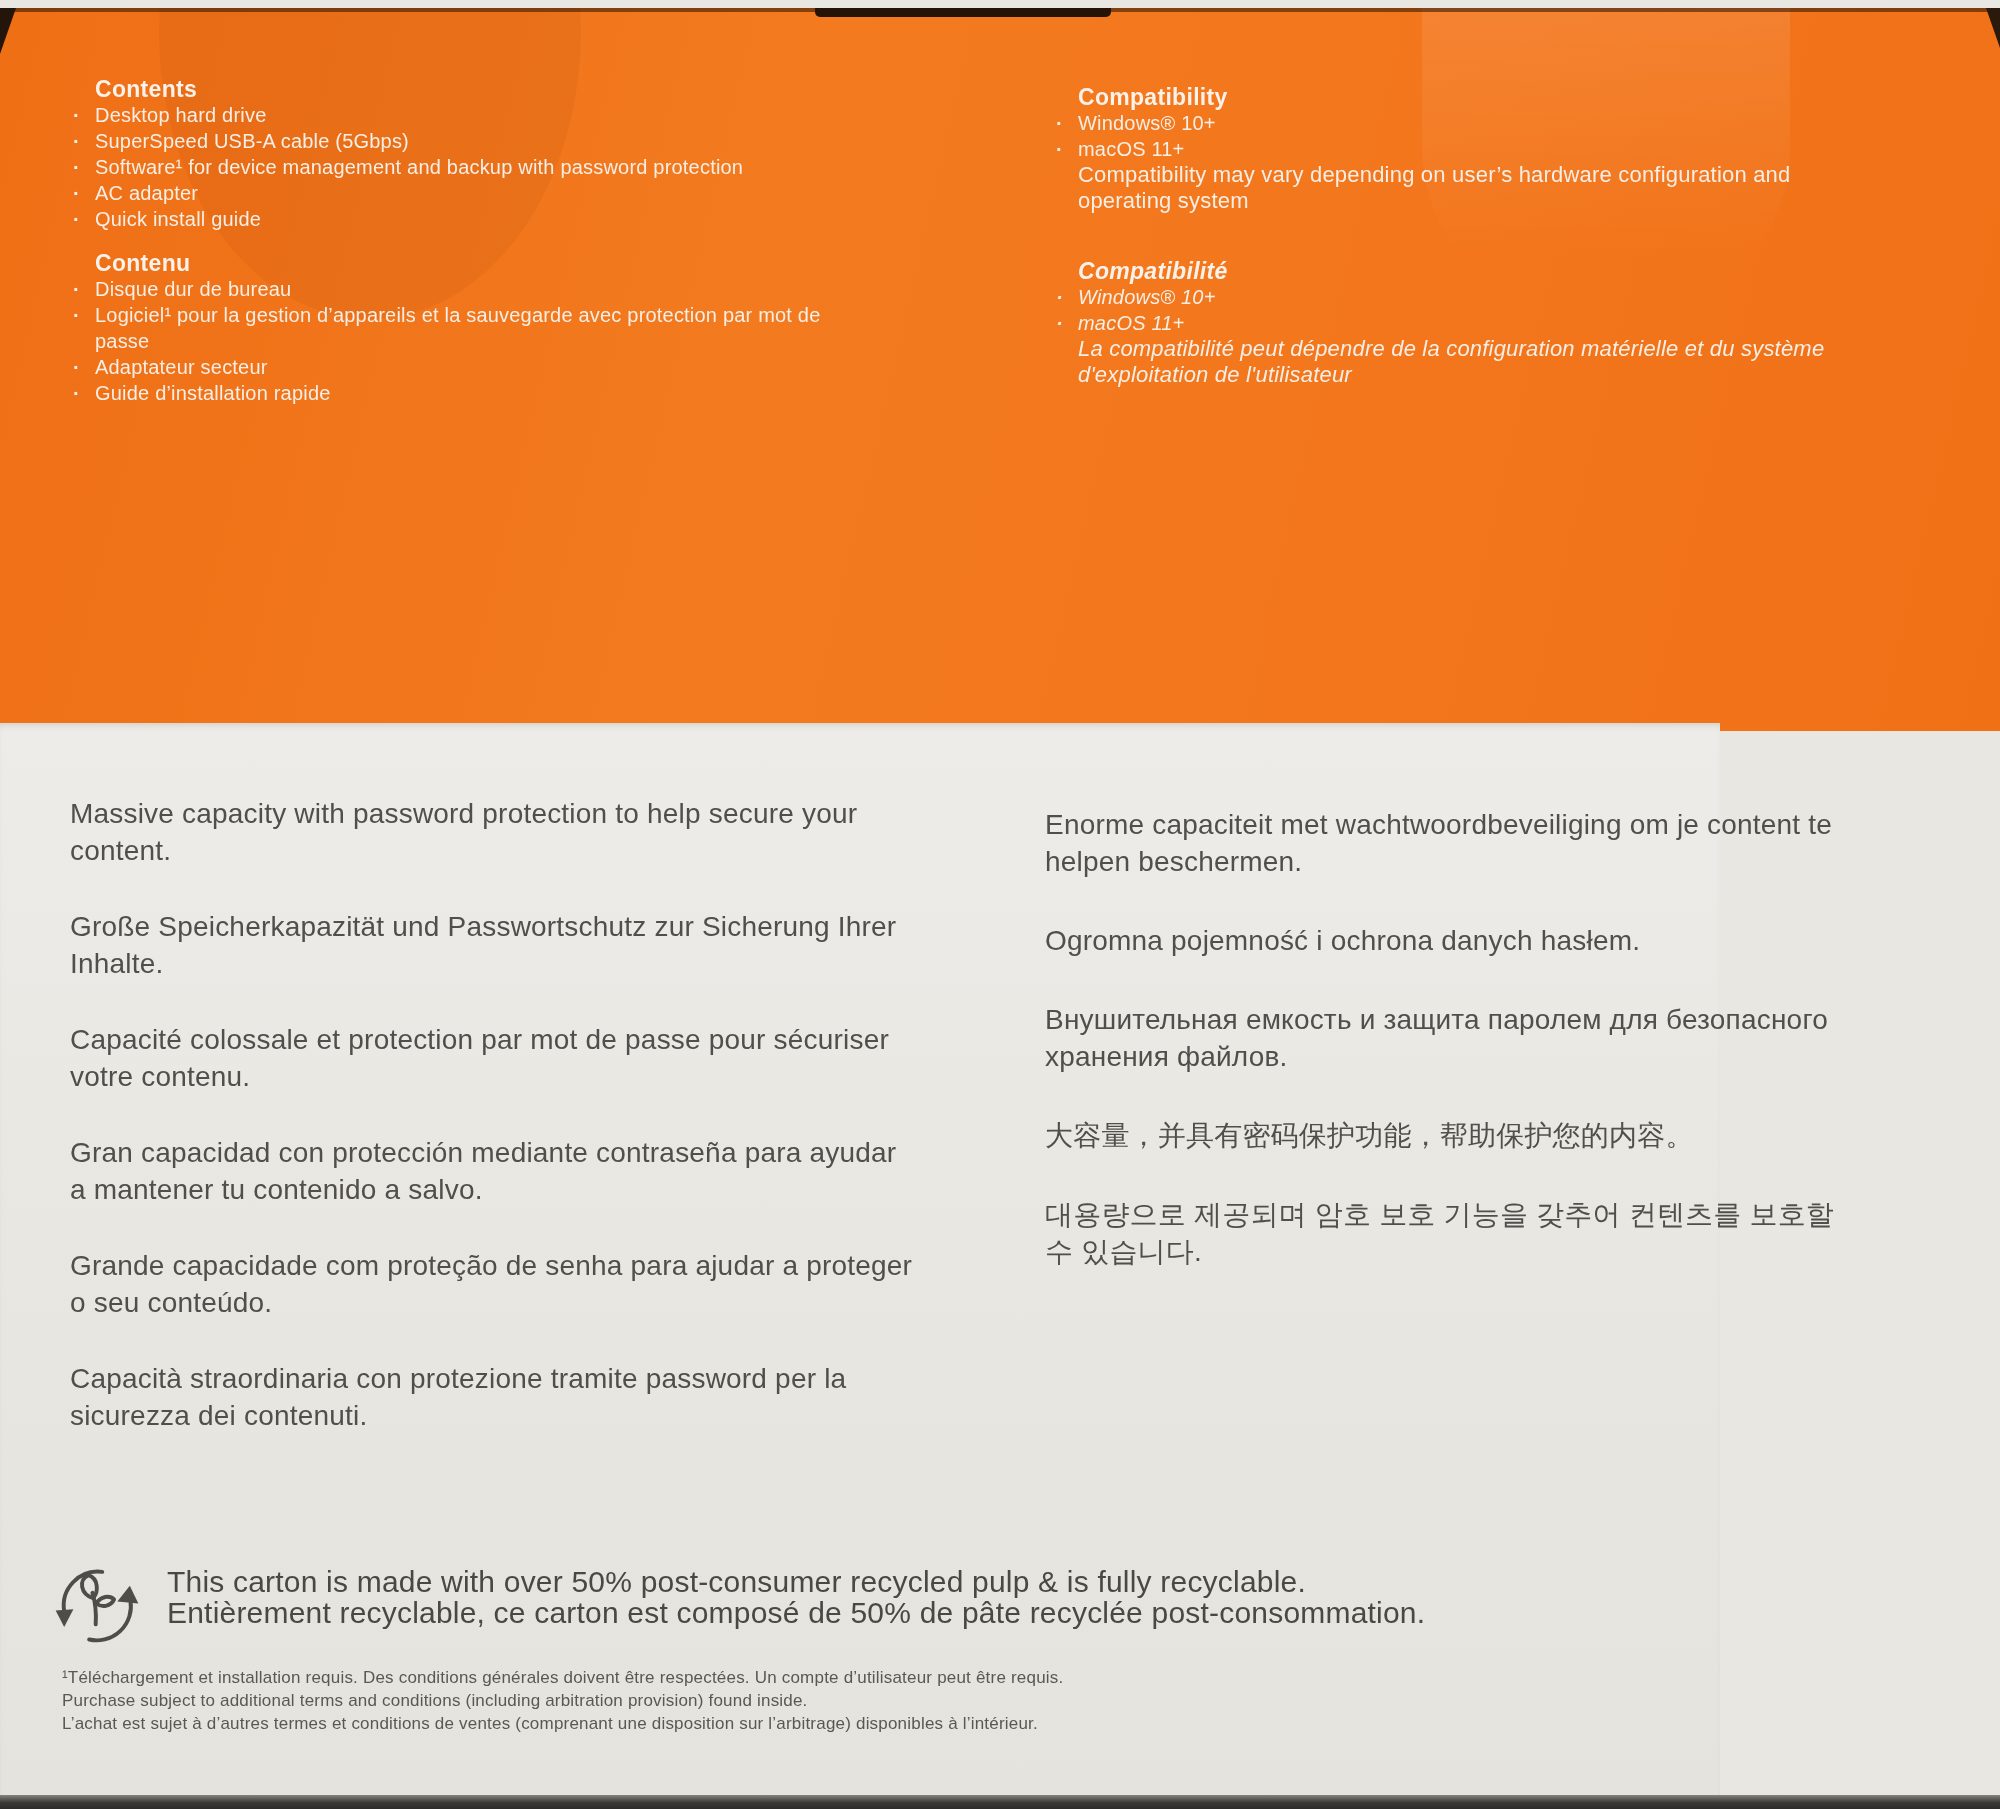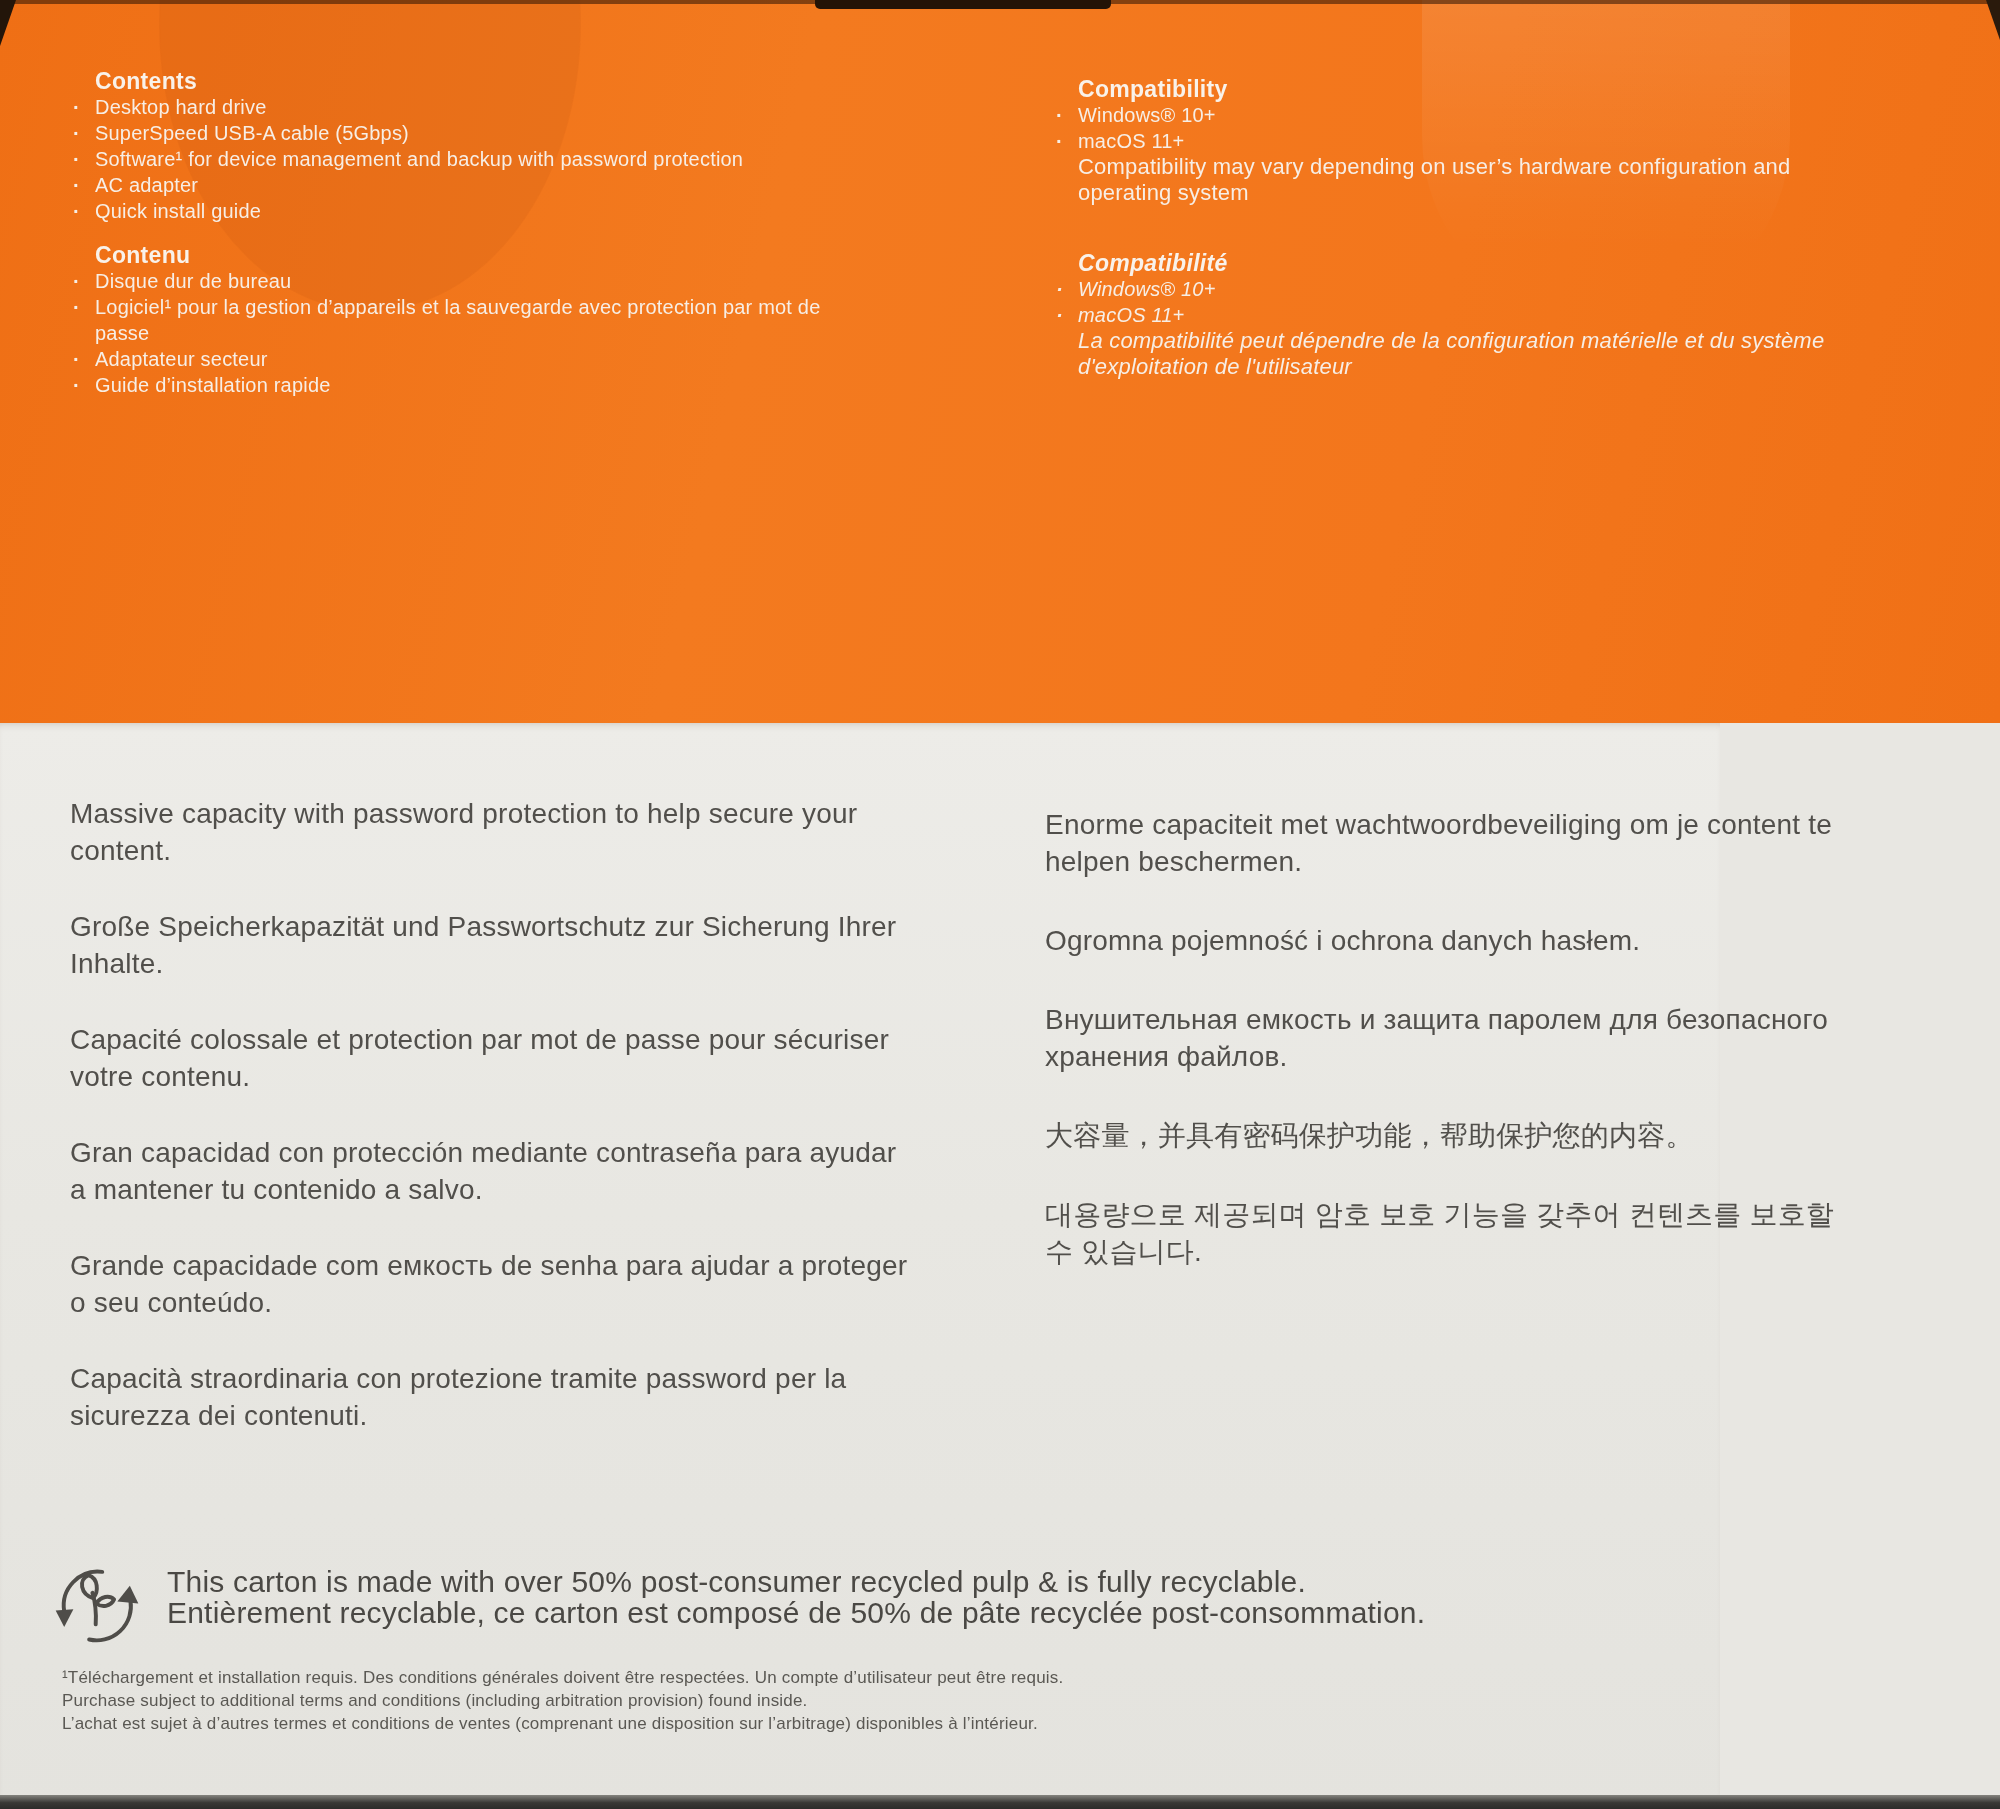--- a/index.html
+++ b/index.html
@@ -6,21 +6,21 @@
   body{
     width:2000px;height:1809px;position:relative;overflow:hidden;
     background:#e8e7e2;
     font-family:"Liberation Sans","DejaVu Sans",sans-serif;
     -webkit-font-smoothing:antialiased;
   }
   .page{position:absolute;inset:0;}
 
   
   .orange-panel{
-    position:absolute;top:0;left:0;width:2000px;height:723px;
+    position:absolute;top:8px;left:0;width:2000px;height:723px;
     background:linear-gradient(103deg,#ef6f15 0%,#f37a1f 38%,#f3761c 70%,#f07016 100%);
     overflow:hidden;
   }
   .top-edge-line{position:absolute;top:0;left:0;width:2000px;height:4px;background:rgba(40,18,4,.55);}
   .top-dark-sliver{position:absolute;top:0;left:815px;width:296px;height:9px;background:#241306;border-radius:0 0 5px 5px;}
   .corner-dark-left{position:absolute;top:0;left:0;width:16px;height:46px;background:#23150a;clip-path:polygon(0 0,100% 0,0 100%);}
   .corner-dark-right{position:absolute;top:0;right:0;width:14px;height:40px;background:#2a1a0c;clip-path:polygon(0 0,100% 0,100% 100%);}
   .glare-circle{
     position:absolute;left:160px;top:-262px;width:420px;height:572px;border-radius:50%;
     background:rgba(125,47,0,.07);box-shadow:0 0 0 1px rgba(125,47,0,.05);
@@ -131,21 +131,21 @@
     </div>
   </div>
 
   <div class="white-panel">
 
     <div class="desc desc-left">
         <p>Massive capacity with password protection to help secure your content.</p>
         <p>Große Speicherkapazität und Passwortschutz zur Sicherung Ihrer Inhalte.</p>
         <p>Capacité colossale et protection par mot de passe pour sécuriser votre contenu.</p>
         <p>Gran capacidad con protección mediante contraseña para ayudar a mantener tu contenido a salvo.</p>
-        <p>Grande capacidade com емкость de senha para ajudar a proteger o seu conteúdo.</p>
+        <p>Grande capacidade com proteção de senha para ajudar a proteger o seu conteúdo.</p>
         <p>Capacità straordinaria con protezione tramite password per la sicurezza dei contenuti.</p>
       </div>
 
     <div class="desc desc-right">
         <p>Enorme capaciteit met wachtwoordbeveiliging om je content te helpen beschermen.</p>
         <p>Ogromna pojemność i ochrona danych hasłem.</p>
         <p>Внушительная емкость и защита паролем для безопасного хранения файлов.</p>
         <p>大容量，并具有密码保护功能，帮助保护您的内容。</p>
         <p>대용량으로 제공되며 암호 보호 기능을 갖추어 컨텐츠를 보호할 수 있습니다.</p>
       </div>

